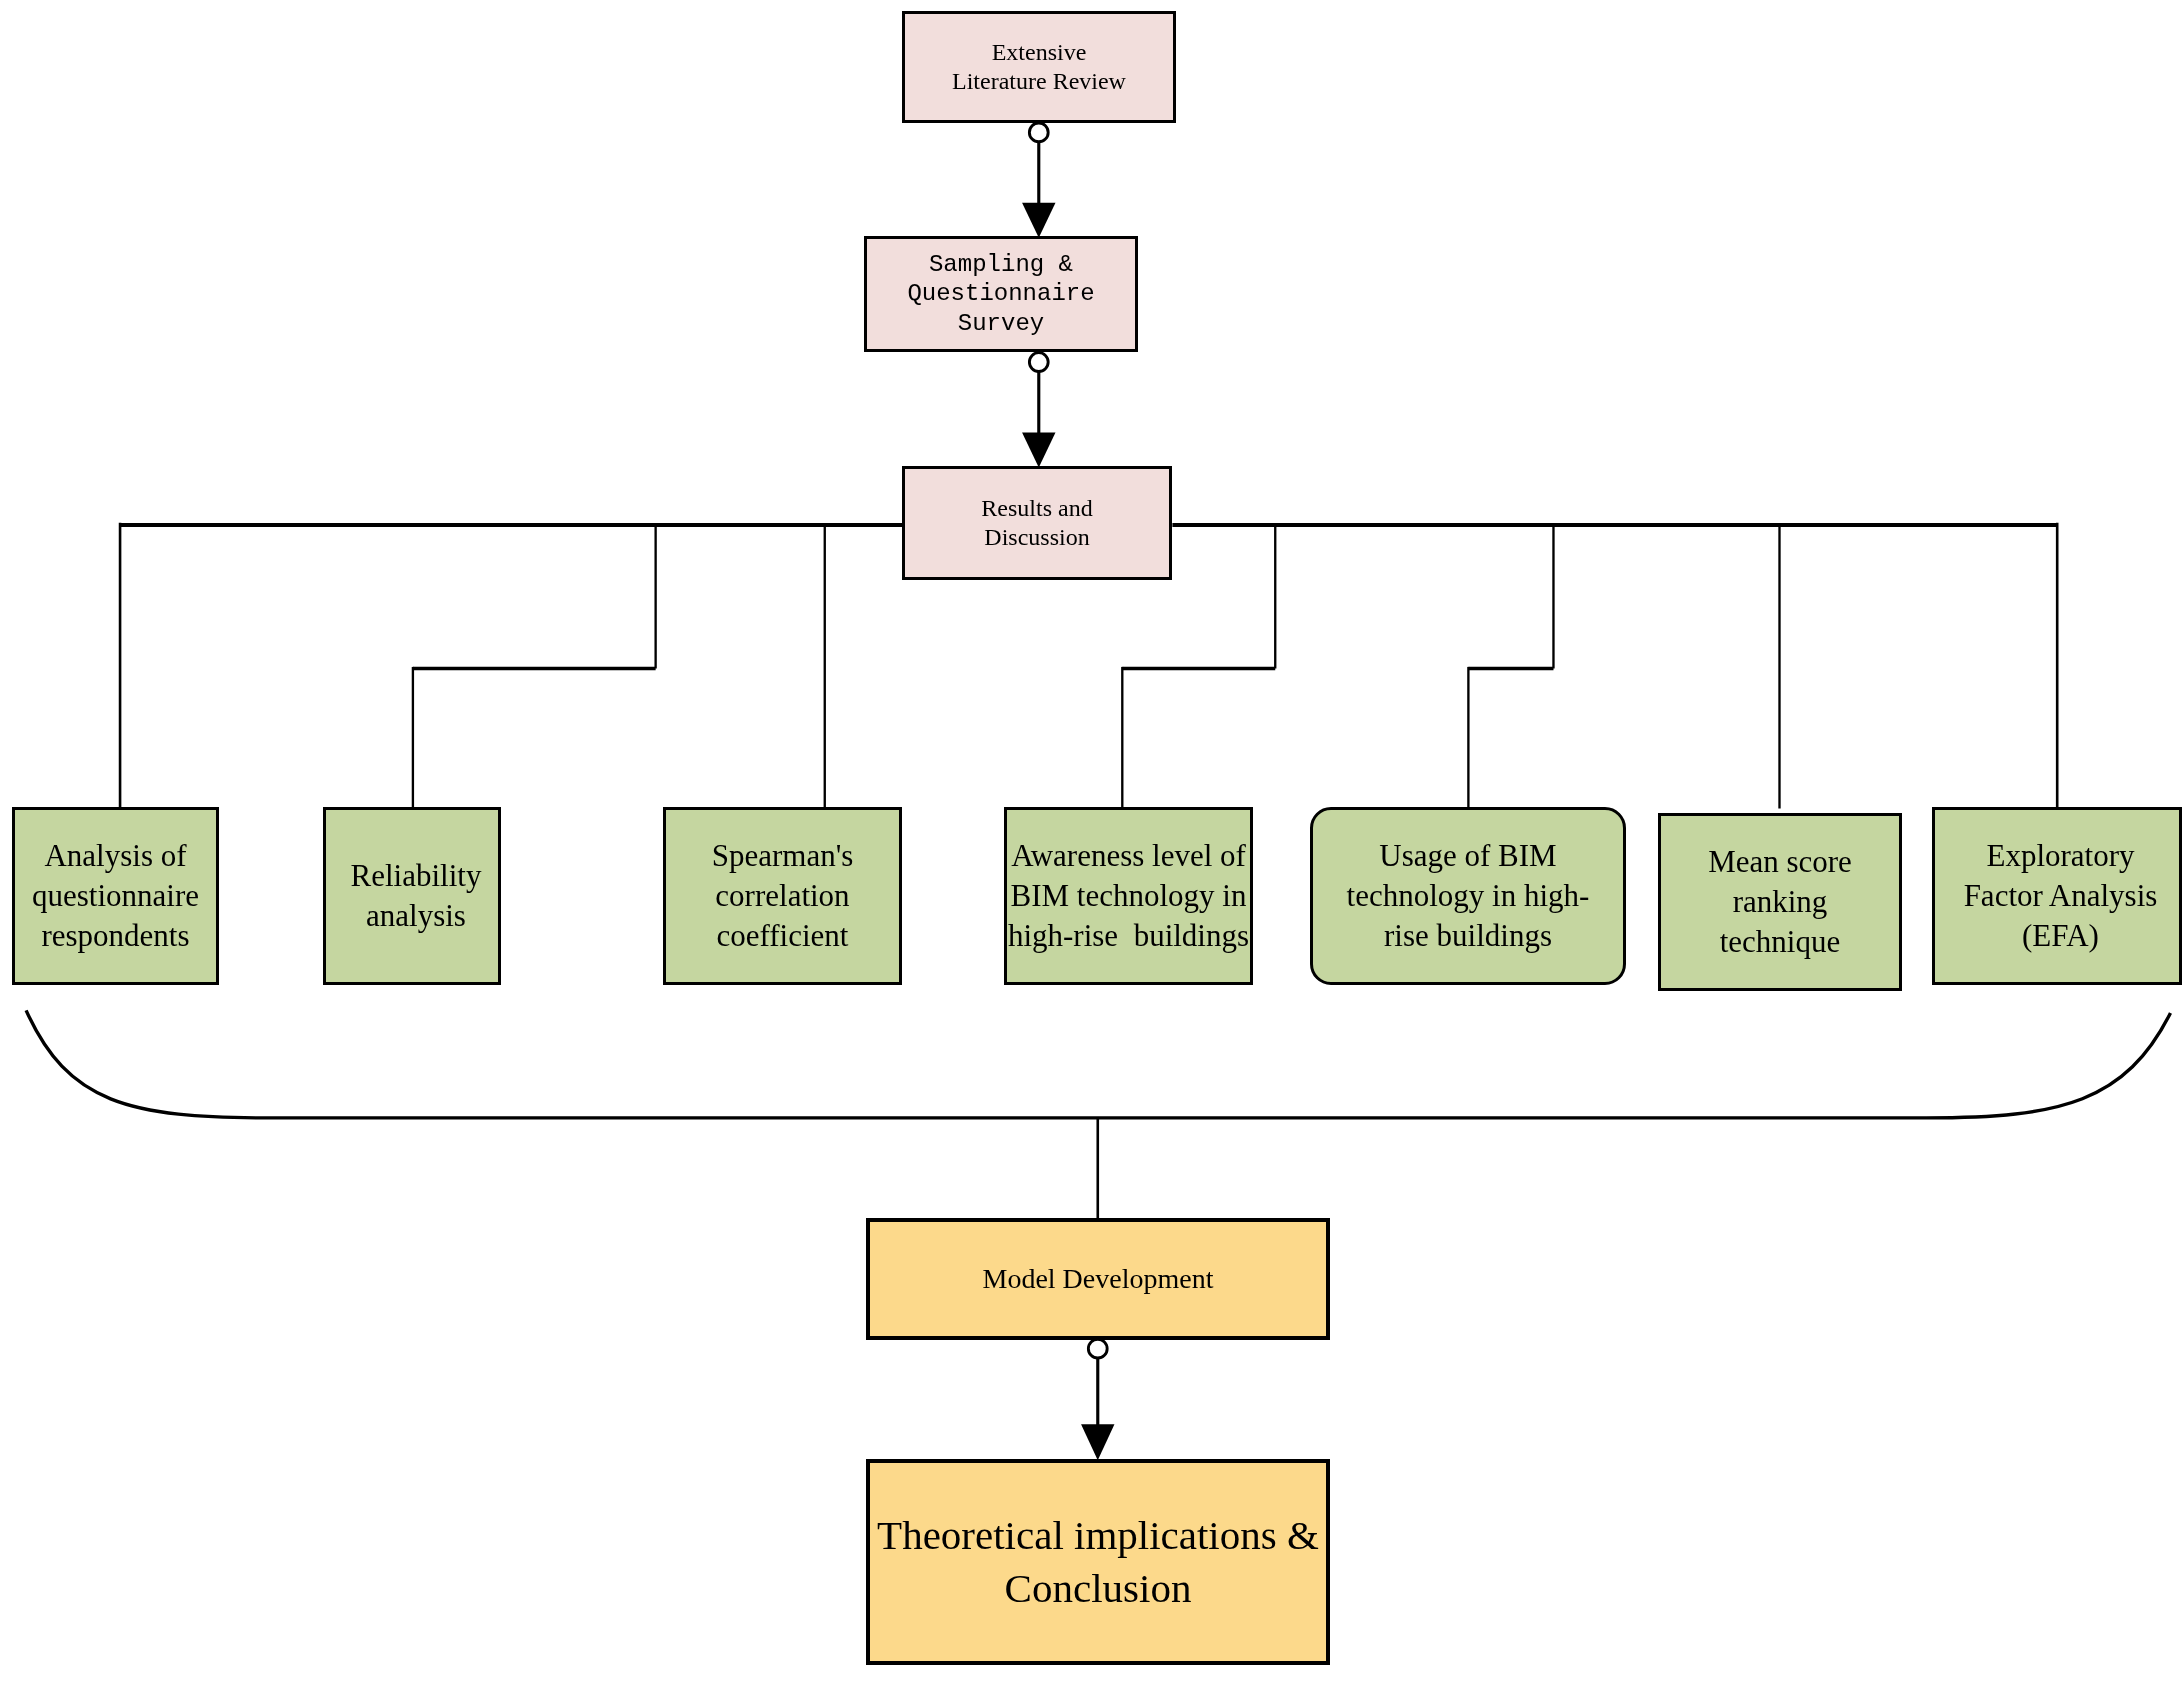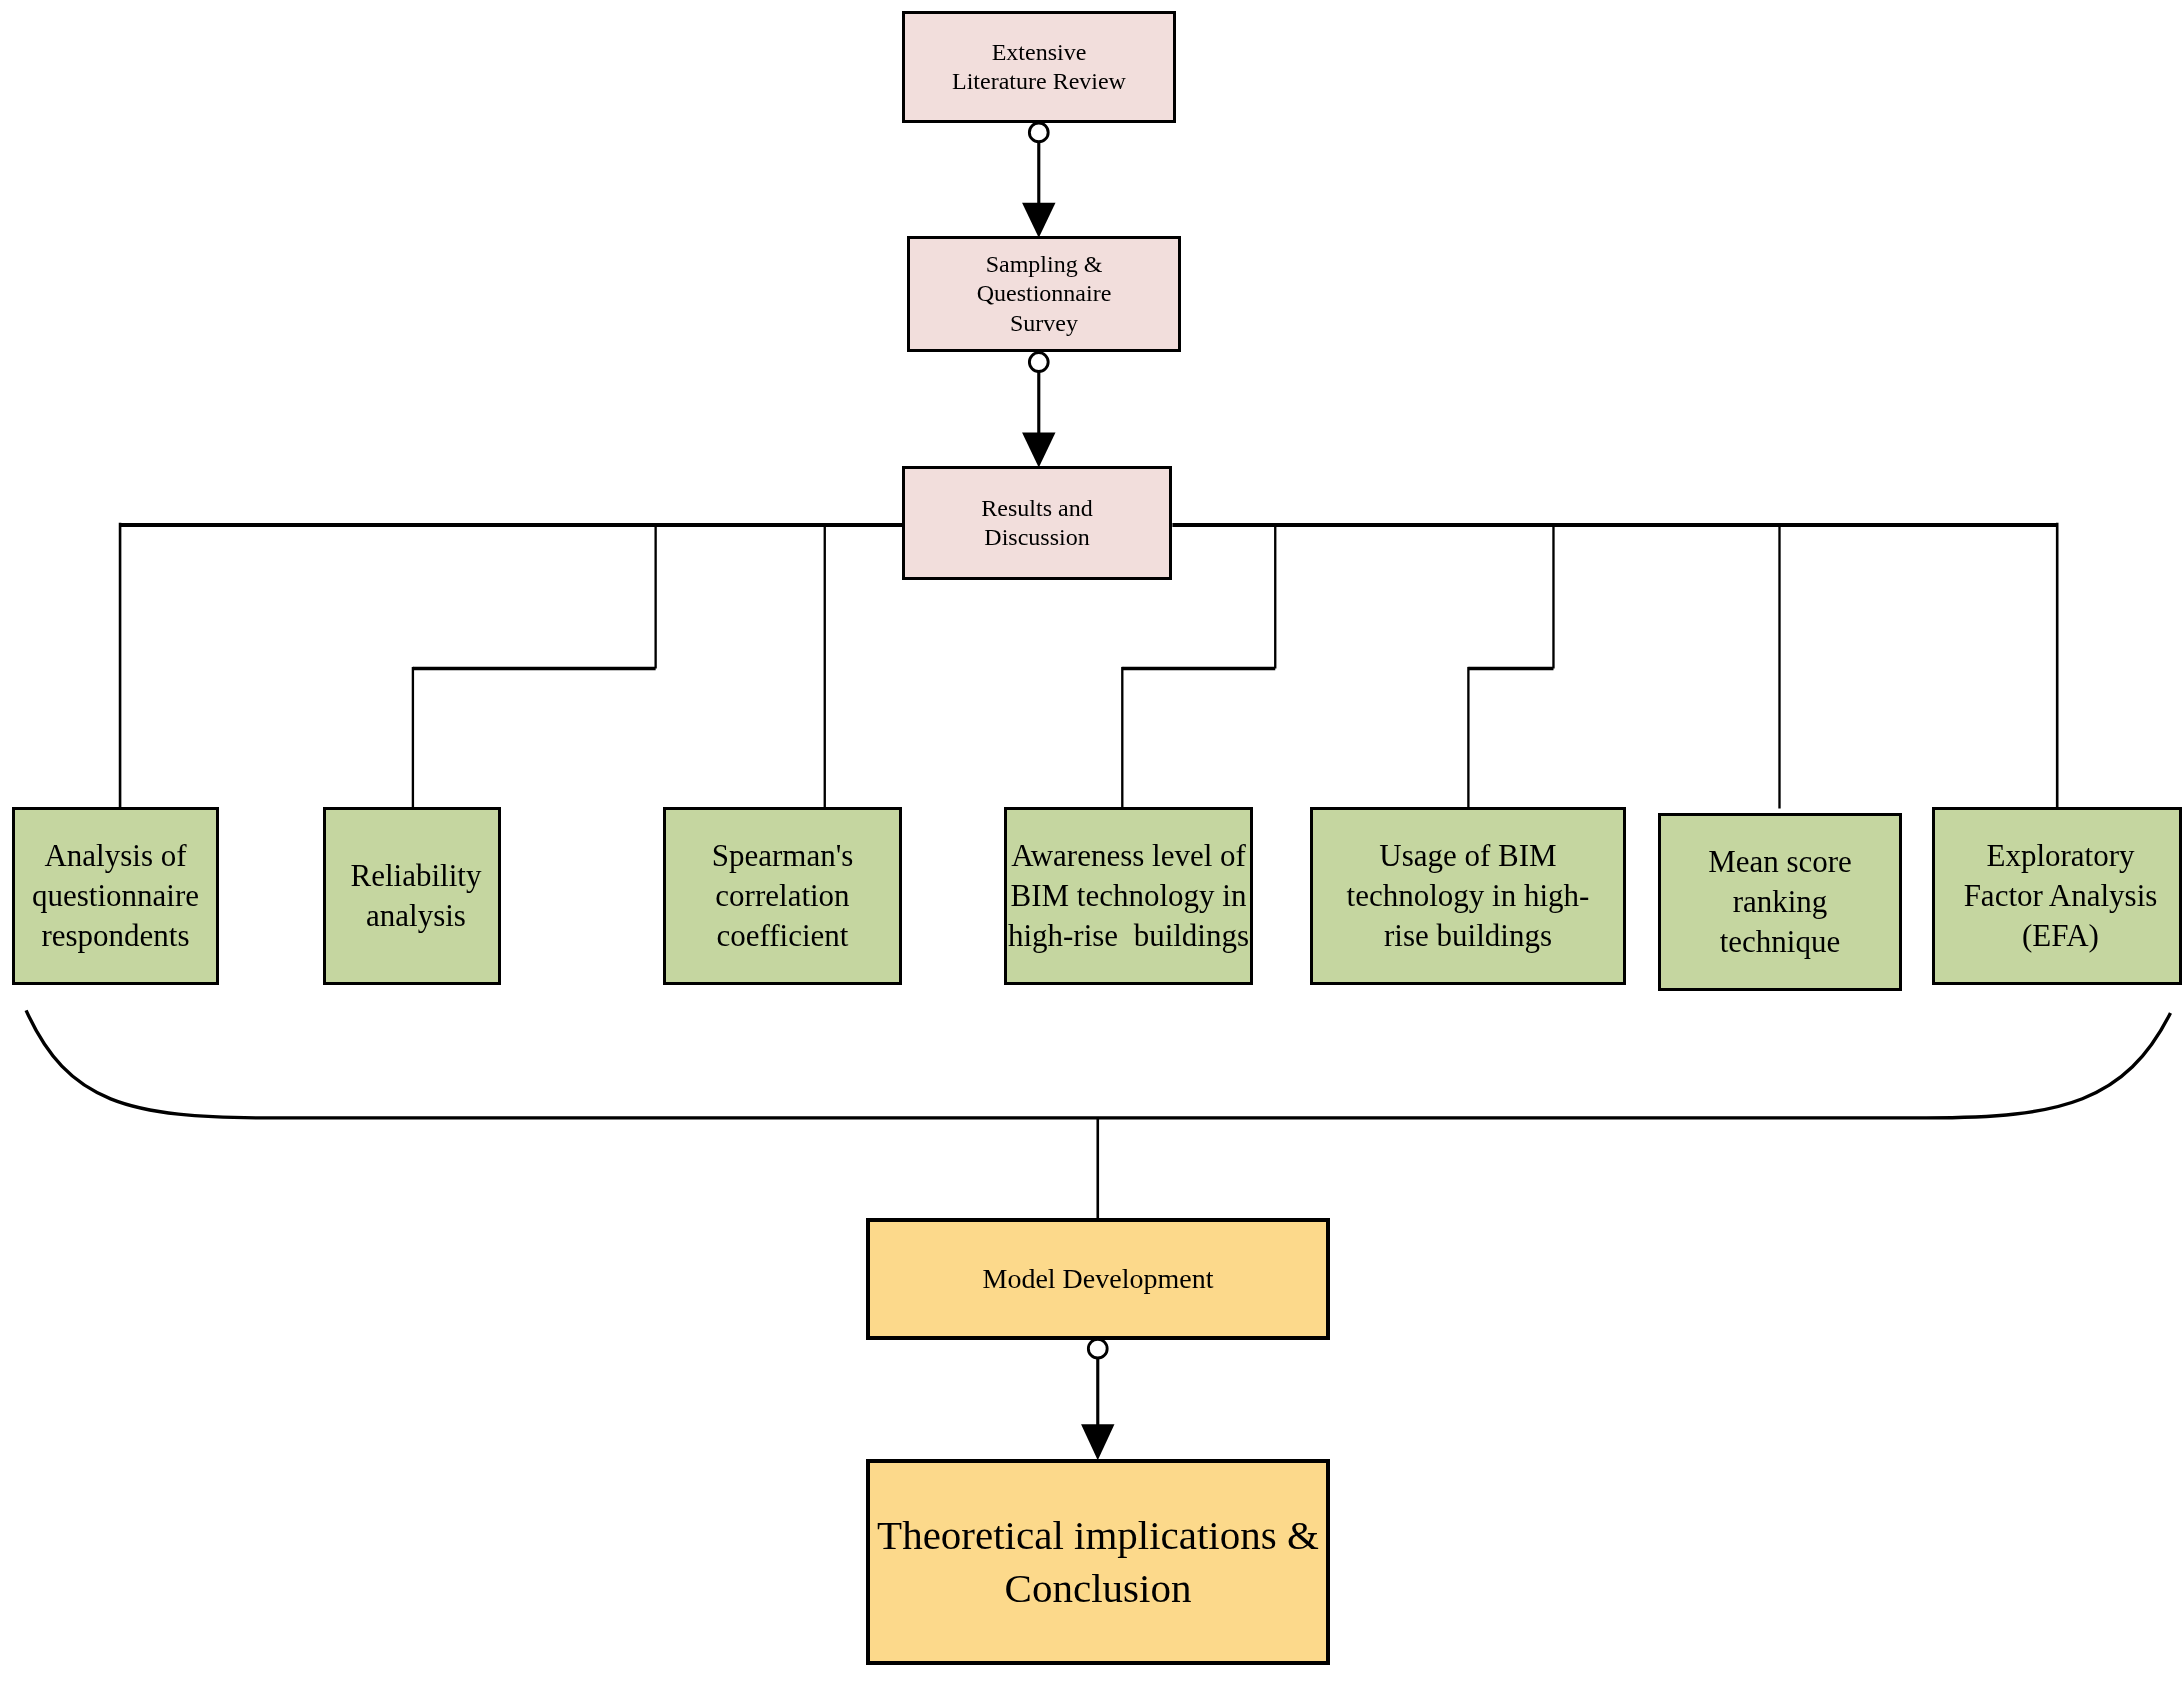--- a/index.html
+++ b/index.html
@@ -81,21 +81,21 @@
     <path stroke-width="6.5" d="M 50 1935 C 130 2112, 245 2141, 520 2141 L 3690 2141 C 3950 2141, 4072 2110, 4158 1940"></path>
 
     <line x1="2103" y1="2141" x2="2103" y2="2333" stroke-width="5"></line>
 
     <line x1="2103" y1="2602" x2="2103" y2="2730" stroke-width="6"></line>
   </svg>
 
   <div class="node stage" style="left:902px;top:11px;width:274px;height:112px;">Extensive
 Literature Review</div>
 
-  <div class="node stage" style="left:907px;top:236px;width:274px;height:116px;">Sampling &amp;
+  <div class="node stage" style="left:864px;top:236px;width:274px;height:116px;font-family:Liberation Mono, monospace;">Sampling &amp;
 Questionnaire
 Survey</div>
 
   <div class="node stage" style="left:902px;top:466px;width:270px;height:114px;">Results and
 Discussion</div>
 
   <div class="node analysis" style="left:12px;top:807px;width:207px;height:178px;">Analysis of
 questionnaire
 respondents</div>
 
@@ -103,21 +103,21 @@
 analysis</div>
 
   <div class="node analysis" style="left:663px;top:807px;width:239px;height:178px;">Spearman's
 correlation
 coefficient</div>
 
   <div class="node analysis" style="left:1004px;top:807px;width:249px;height:178px;">Awareness level of
 BIM technology in
 high-rise  buildings</div>
 
-  <div class="node analysis" style="left:1310px;top:807px;width:316px;height:178px;">Usage of BIM
+  <div class="node analysis" style="left:1310px;top:807px;width:316px;height:178px;border-radius:21px;">Usage of BIM
 technology in high-
 rise buildings</div>
 
   <div class="node analysis" style="left:1658px;top:813px;width:244px;height:178px;">Mean score
 ranking
 technique</div>
 
   <div class="node analysis" style="left:1932px;top:807px;width:250px;height:178px;padding-left:7px;">Exploratory
 Factor Analysis
 (EFA)</div>

